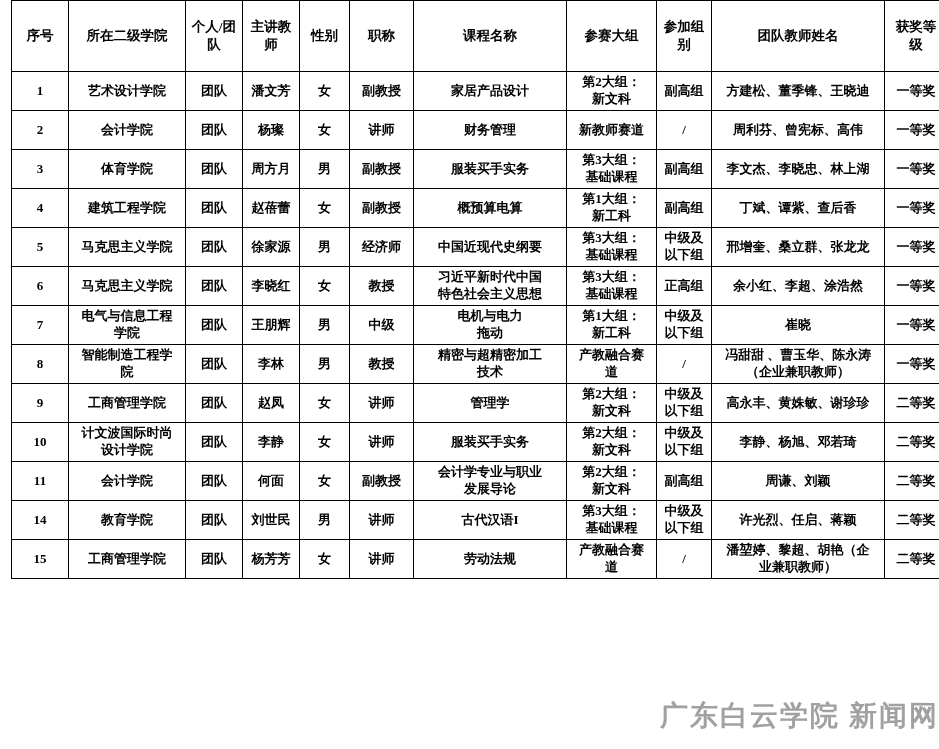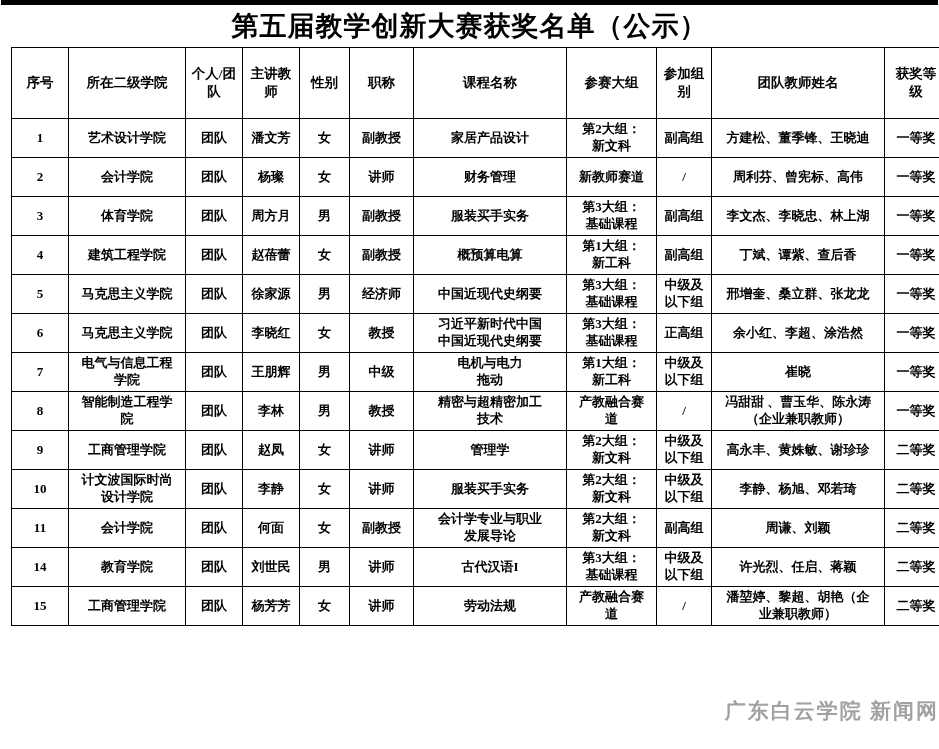--- a/index.html
+++ b/index.html
@@ -40,34 +40,33 @@
     white-space: pre-line;
     overflow: hidden;
     word-break: break-all;
   }
   table.awards thead th { height: 66px; font-size: 13.5px; }
   table.awards tbody td { height: 34px; }
   .watermark {
     position: absolute;
     top: 697px;
     right: 0px;
-    font-size: 21px;
+    font-size: 28px;
     font-weight: bold;
     letter-spacing: 2px;
     color: #7d7d7d;
     opacity: 0.72;
     white-space: nowrap;
     pointer-events: none;
   }
 </style>
 </head>
 <body>
 
 <div class="page">
-  <div class="title">第五届教学创新大赛获奖名单（公示）</div>
   <table class="awards">
     <colgroup>
         <col style="width: 57px;">
         <col style="width: 117px;">
         <col style="width: 57px;">
         <col style="width: 57px;">
         <col style="width: 50px;">
         <col style="width: 64px;">
         <col style="width: 153px;">
         <col style="width: 90px;">
@@ -166,21 +165,21 @@
           <td>一等奖</td>
         </tr>
         <tr>
           <td>6</td>
           <td>马克思主义学院</td>
           <td>团队</td>
           <td>李晓红</td>
           <td>女</td>
           <td>教授</td>
           <td>习近平新时代中国
-中国近现代史纲要</td>
+特色社会主义思想</td>
           <td>第3大组：
 基础课程</td>
           <td>正高组</td>
           <td>余小红、李超、涂浩然</td>
           <td>一等奖</td>
         </tr>
         <tr>
           <td>7</td>
           <td>电气与信息工程
 学院</td>

